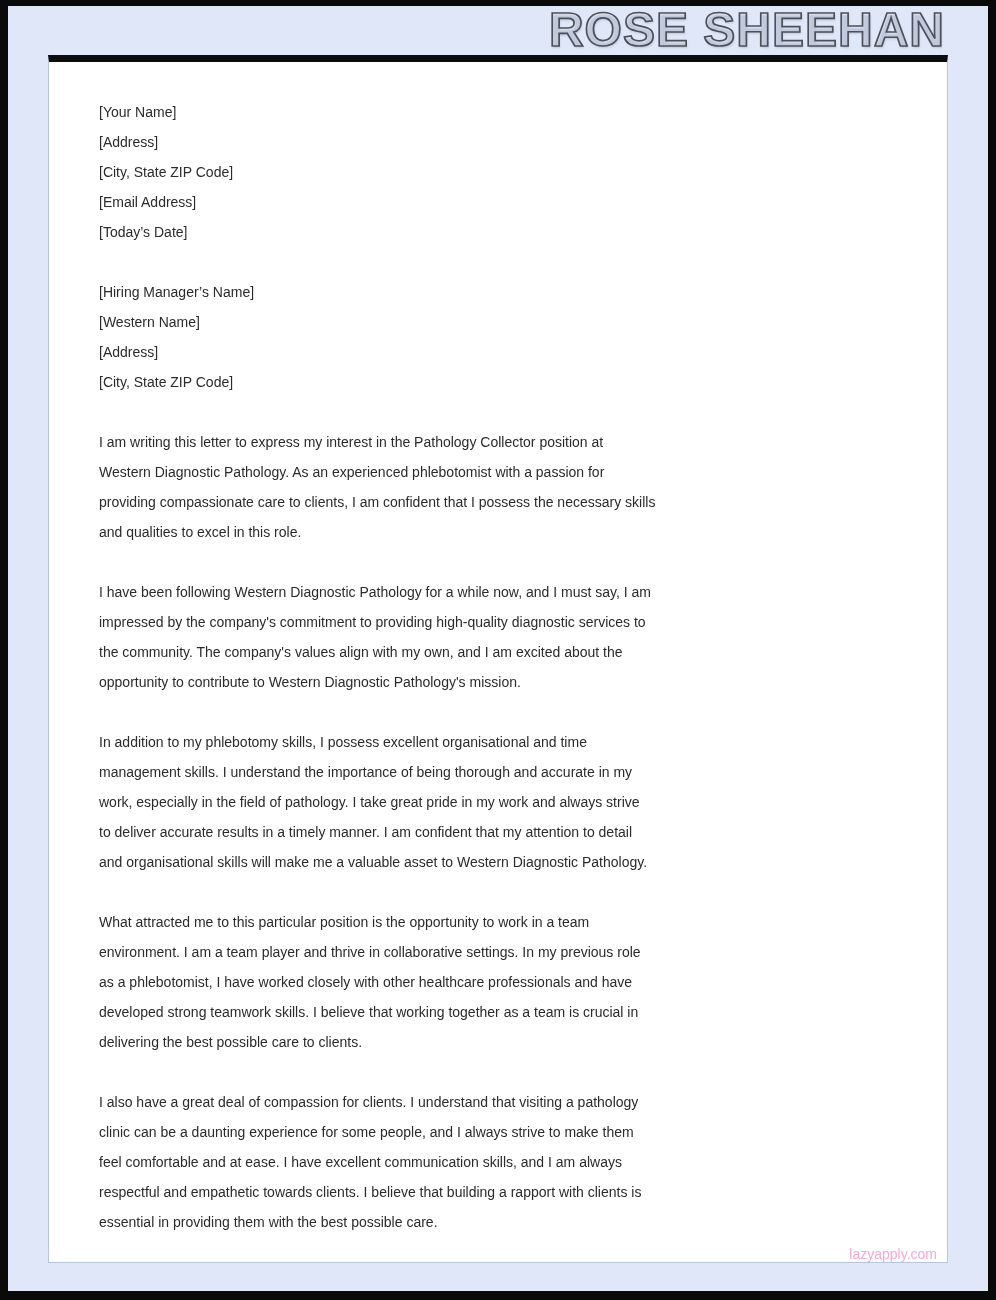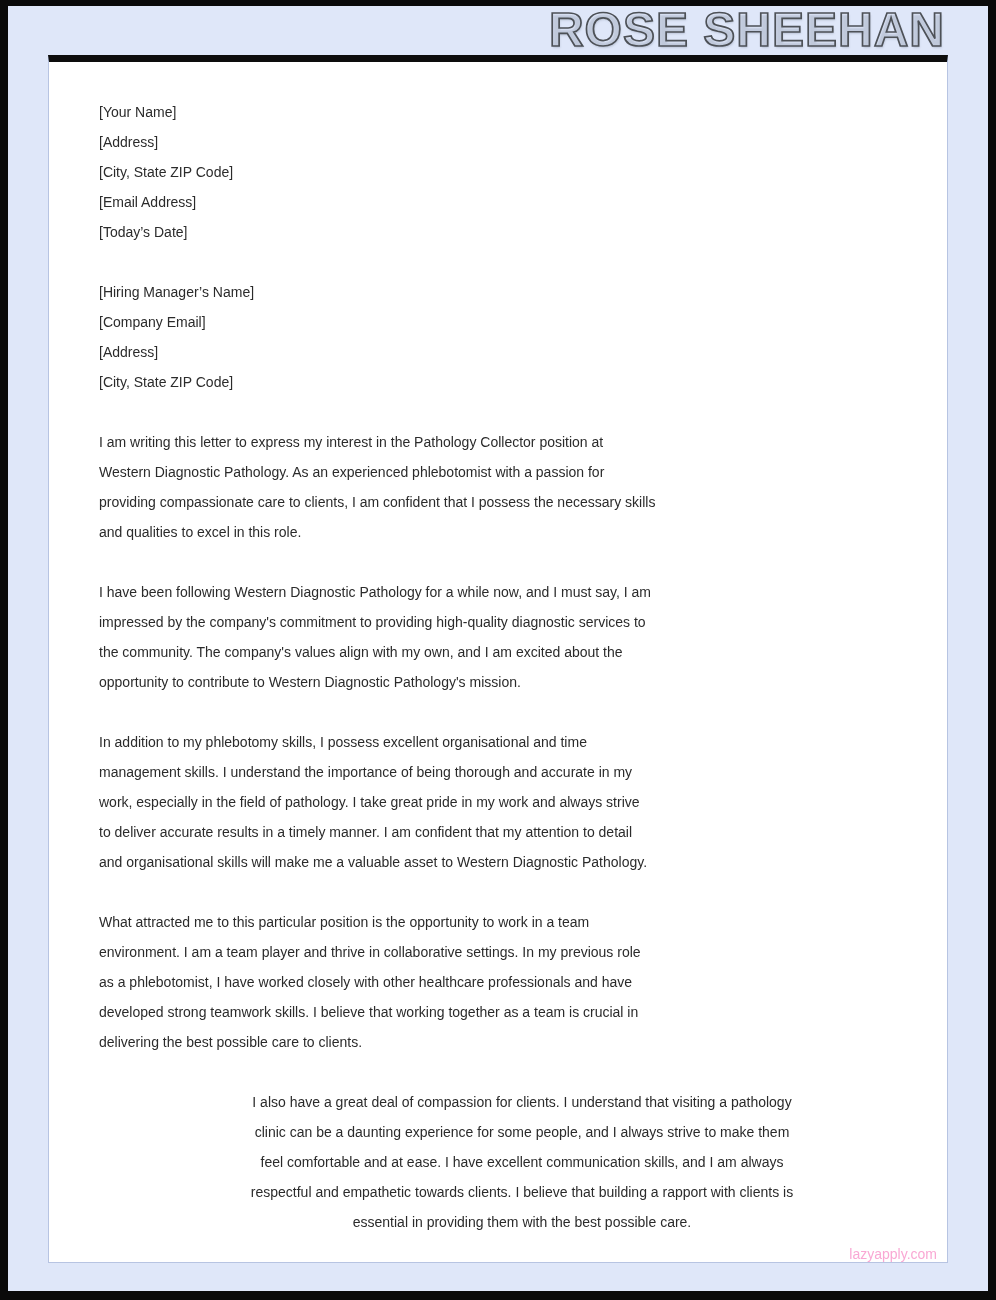--- a/index.html
+++ b/index.html
@@ -61,21 +61,21 @@
     width: 846px;
     z-index: 2;
     color: #2b2b2b;
     font-size: 14px;
     line-height: 30px;
   }
   .block {
     white-space: pre-line;
     margin: 0 0 30px 0;
   }
-  .block:last-child { margin-bottom: 0; text-align: center; }
+  .block:last-child { margin-bottom: 0; }
   .watermark {
     position: absolute;
     top: 1246px;
     right: 59px;
     z-index: 1;
     font-size: 14px;
     line-height: 16px;
     color: #f9a8d4;
     white-space: nowrap;
   }
@@ -92,21 +92,21 @@
 
   <div class="watermark">lazyapply.com</div>
 
   <div class="content">
     <div class="block">[Your Name]
 [Address]
 [City, State ZIP Code]
 [Email Address]
 [Today’s Date]</div>
     <div class="block">[Hiring Manager’s Name]
-[Company Email]
+[Western Name]
 [Address]
 [City, State ZIP Code]</div>
     <div class="block">I am writing this letter to express my interest in the Pathology Collector position at
 Western Diagnostic Pathology. As an experienced phlebotomist with a passion for
 providing compassionate care to clients, I am confident that I possess the necessary skills
 and qualities to excel in this role.</div>
     <div class="block">I have been following Western Diagnostic Pathology for a while now, and I must say, I am
 impressed by the company's commitment to providing high-quality diagnostic services to
 the community. The company's values align with my own, and I am excited about the
 opportunity to contribute to Western Diagnostic Pathology's mission.</div>

